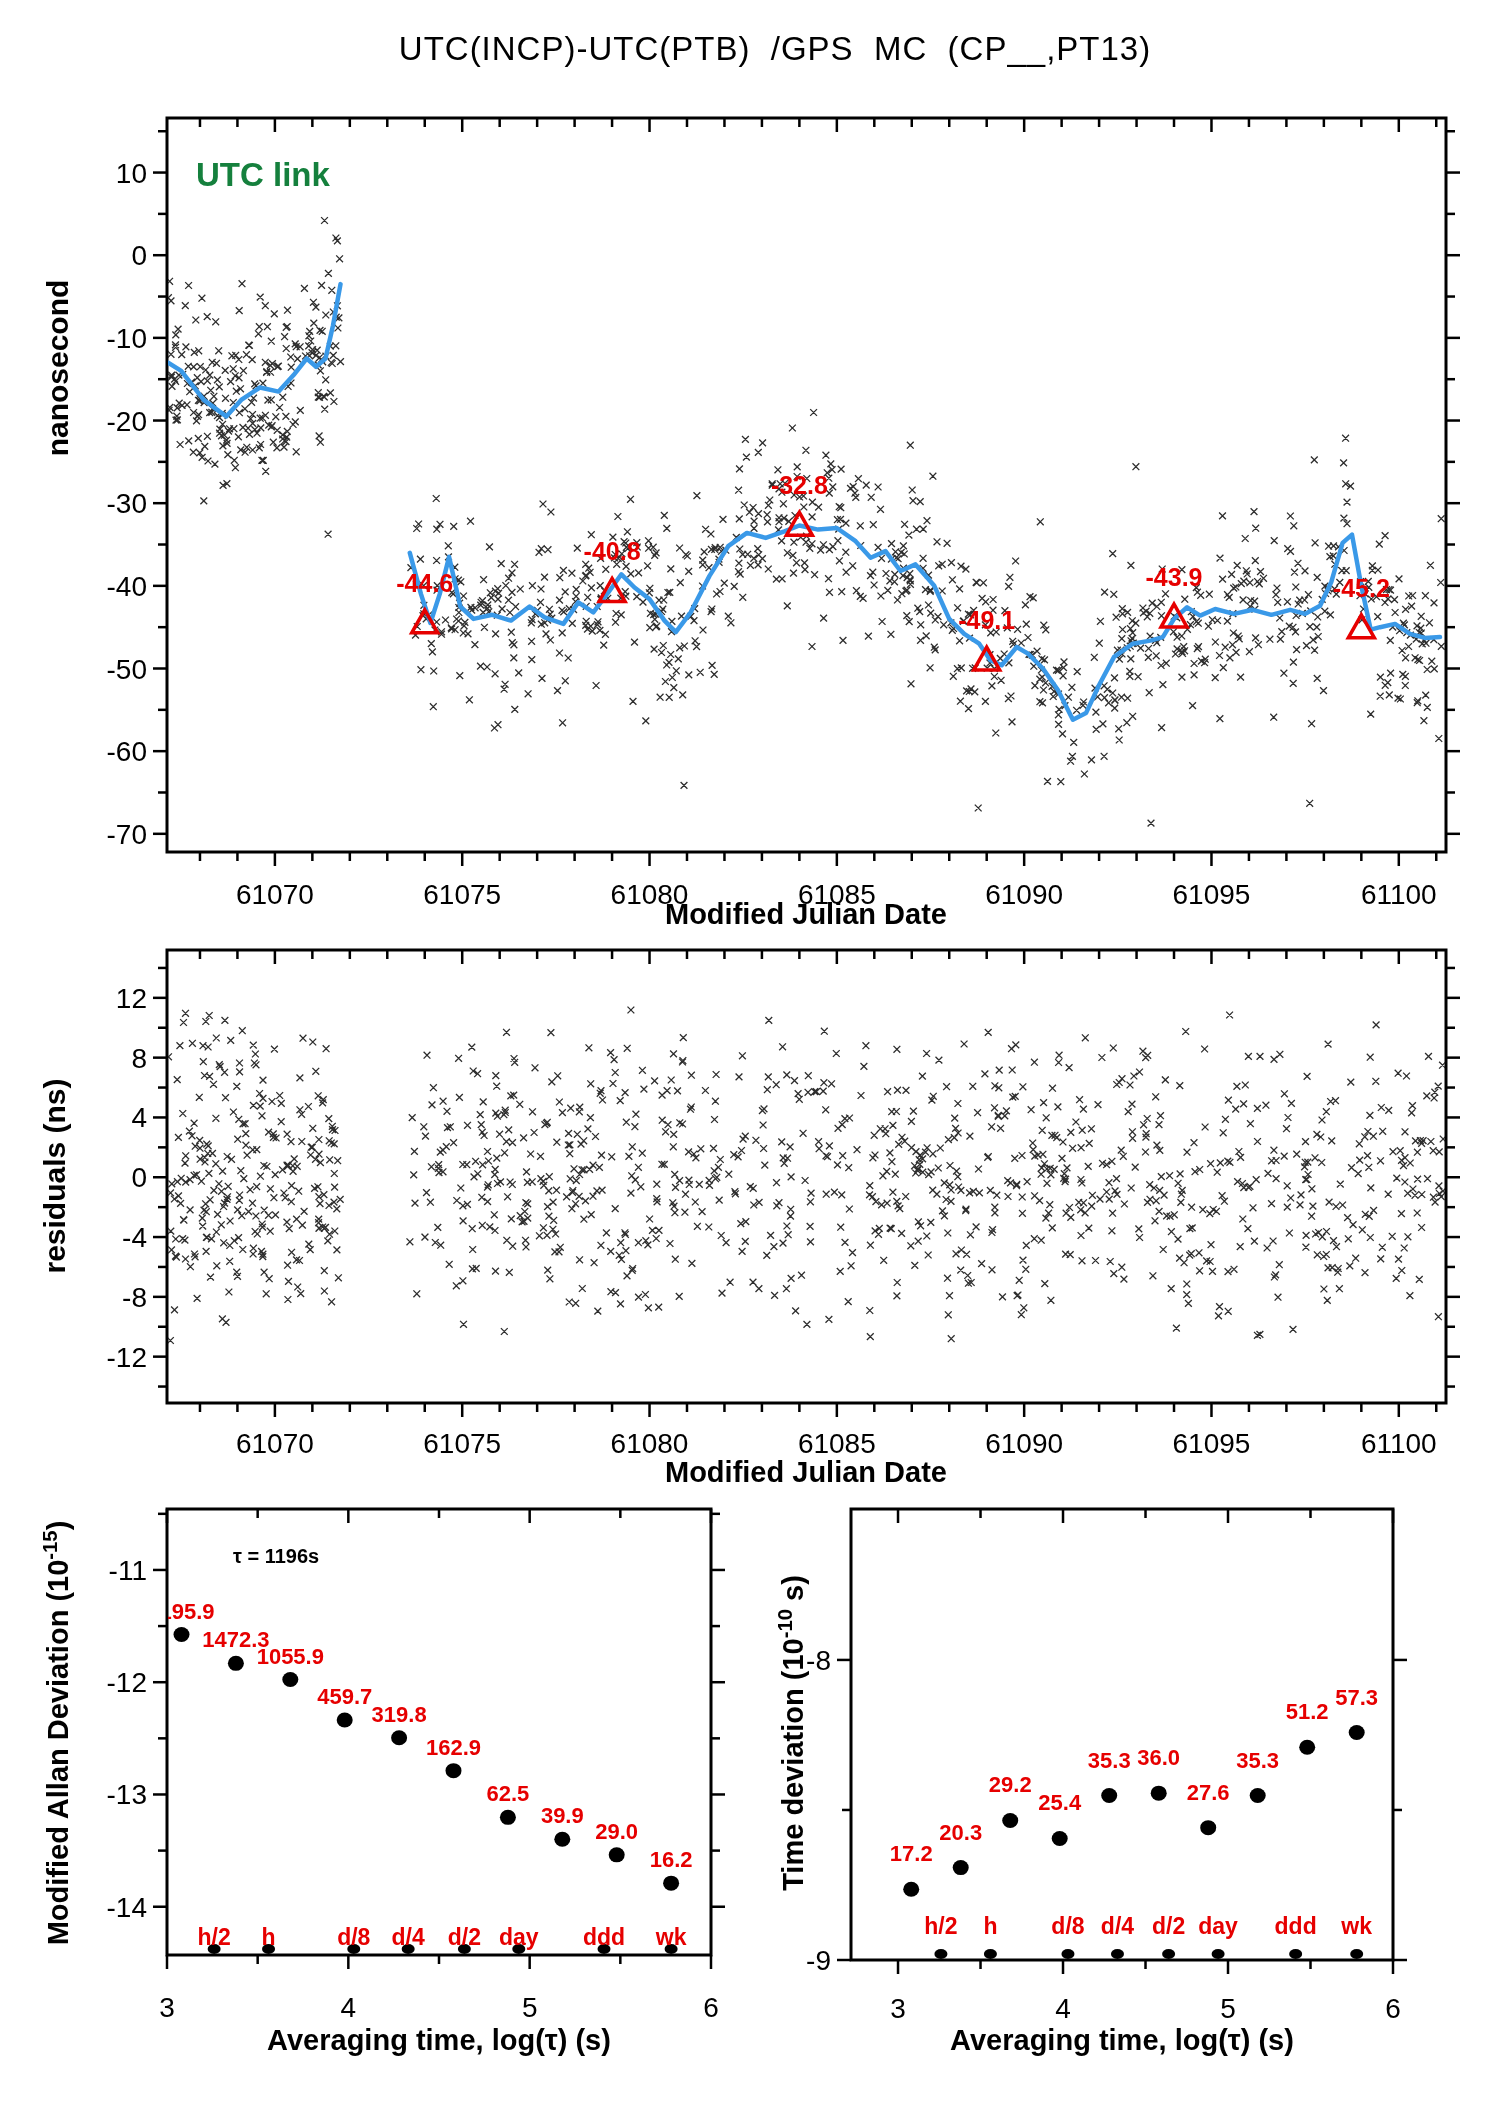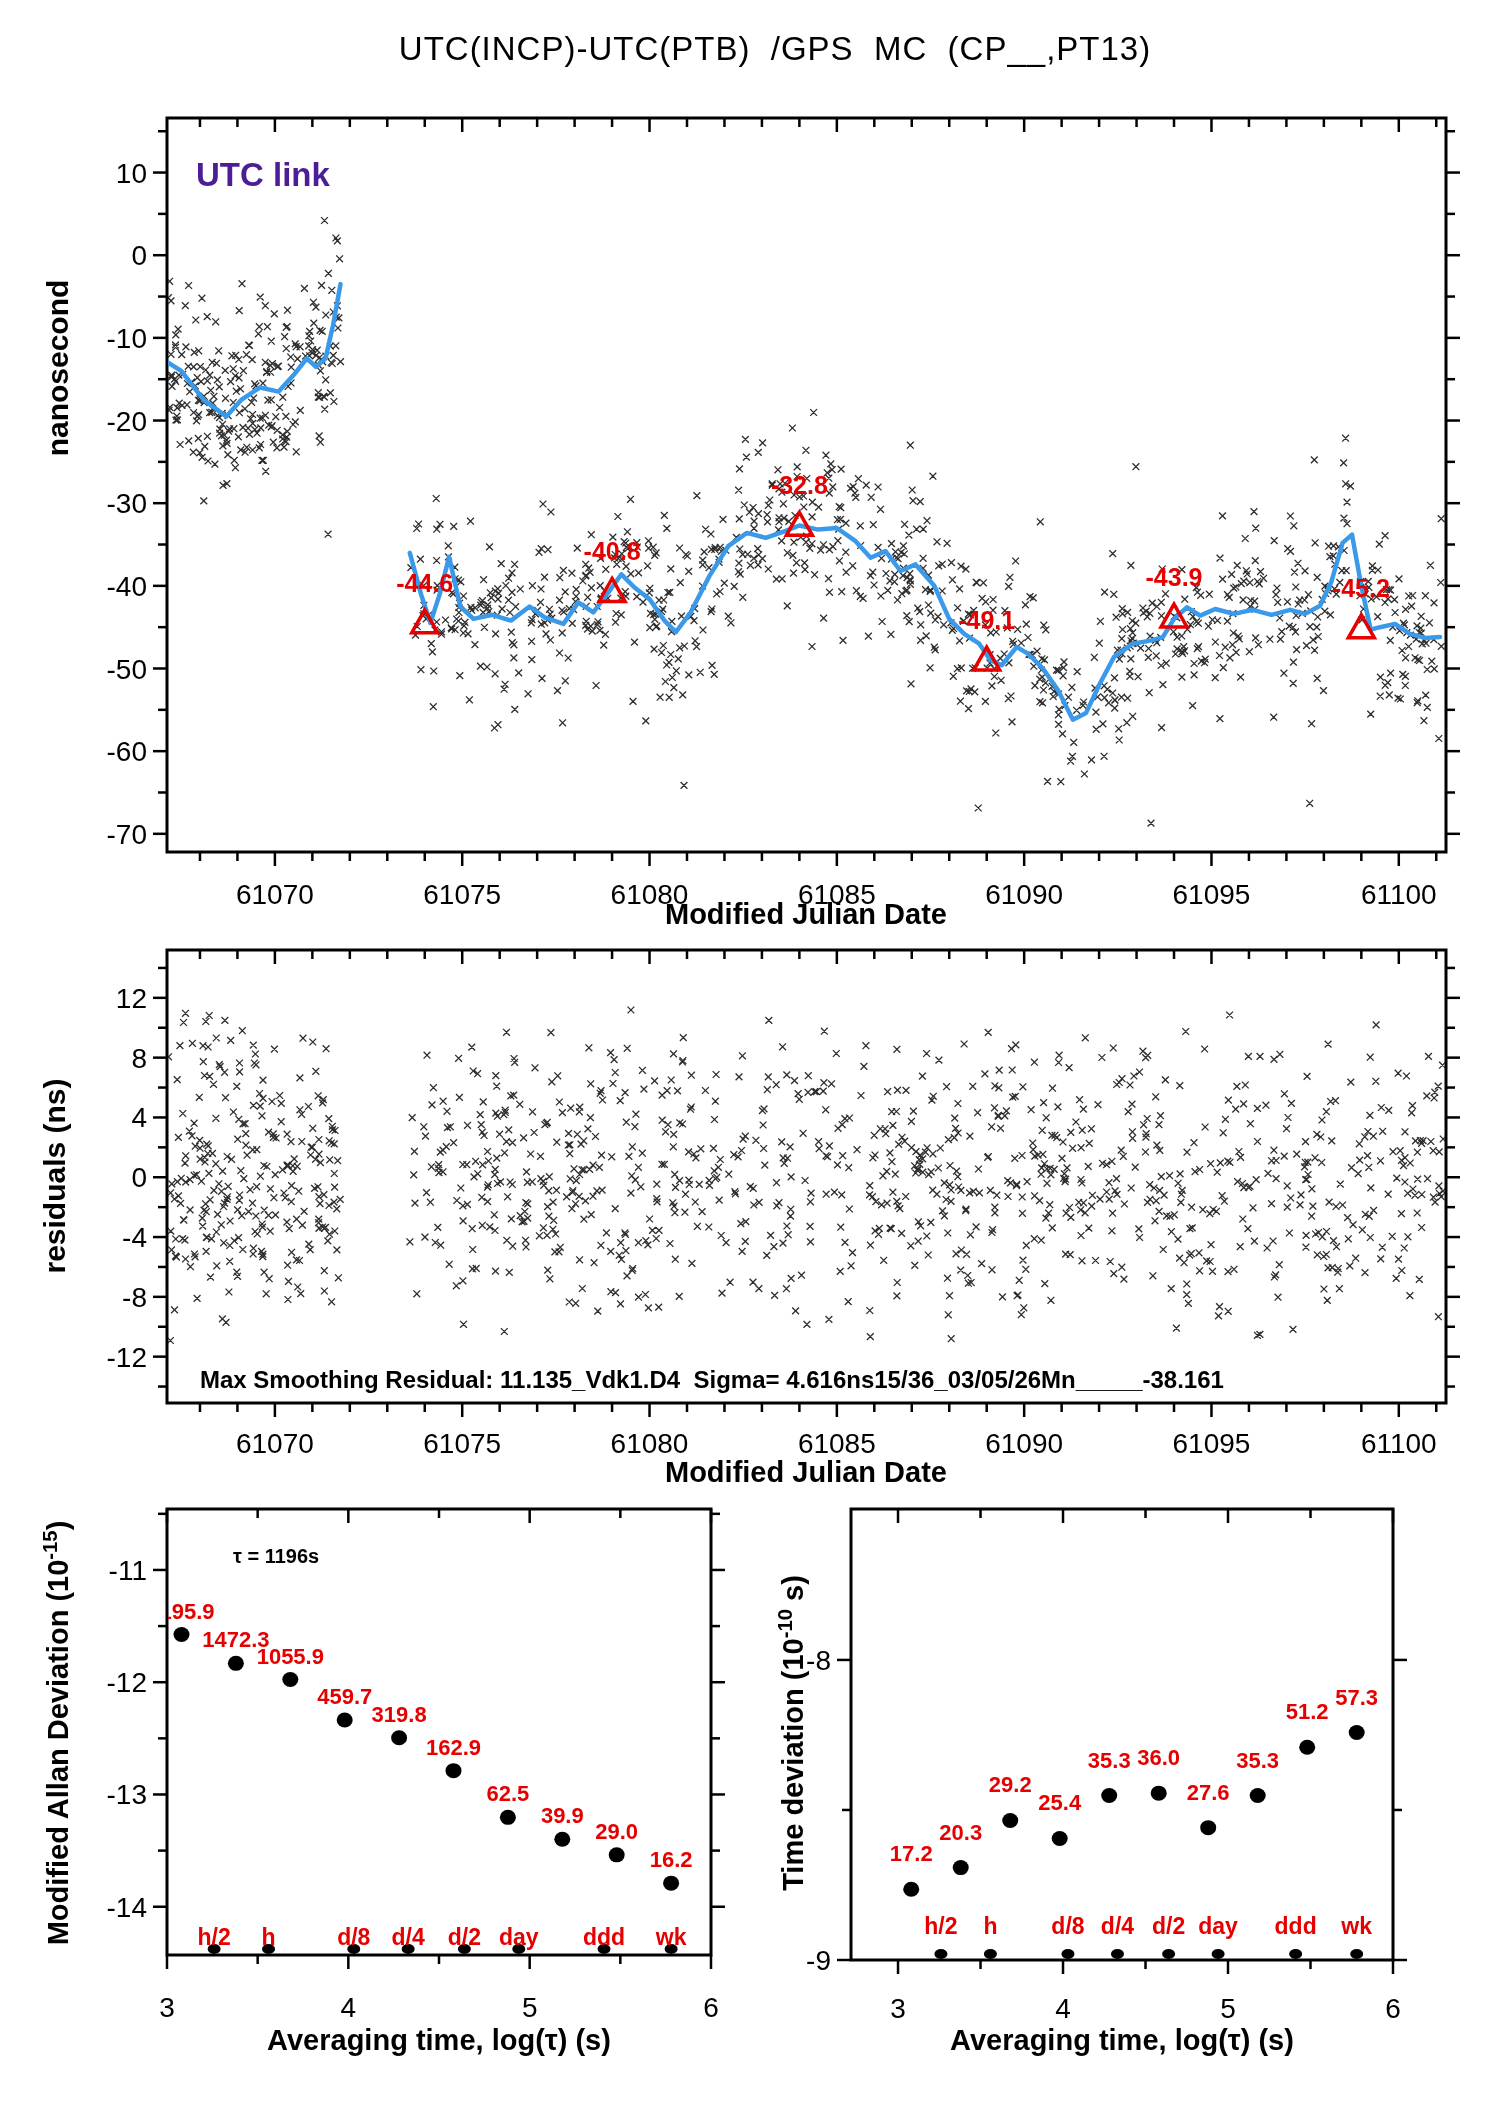--- a/index.html
+++ b/index.html
@@ -450,30 +450,29 @@
           <ellipse cx="1295.654490106545" cy="1954" rx="6.5" ry="5" fill="#000"></ellipse>
           <text x="1295.654490106545" y="1934" text-anchor="middle" font-size="23" font-weight="bold" fill="#e60000">ddd</text>
           <ellipse cx="1356.7016742770168" cy="1954" rx="6.5" ry="5" fill="#000"></ellipse>
           <text x="1356.7016742770168" y="1934" text-anchor="middle" font-size="23" font-weight="bold" fill="#e60000">wk</text>
         </g>
       </g>
     </svg>
 
   <div class="abs ttl" style="left:0;top:30px;width:1550px;text-align:center">UTC(INCP)-UTC(PTB)  /GPS  MC  (CP__,PT13)</div>
 
-  <div class="abs utc" style="left:196px;top:156px;color:#4c1d95">UTC link</div>
+  <div class="abs utc" style="left:196px;top:156px;color:#15803d">UTC link</div>
 
   <div class="abs axis-title rot" style="left:58px;top:368px;font-size:30px">nanosecond</div>
 
 
   <div class="abs axis-title" style="left:406px;top:898px;width:800px">Modified Julian Date</div>
 
   <div class="abs axis-title rot" style="left:55px;top:1176px;font-size:30px">residuals (ns)</div>
 
-  <div class="abs ann2" style="left:200px;top:1366px">Max Smoothing Residual: 11.135_Vdk1.D4  Sigma= 4.616ns15/36_03/05/26Mn_____-38.161</div>
 
   <div class="abs axis-title" style="left:406px;top:1456px;width:800px">Modified Julian Date</div>
 
   <div class="abs axis-title rot" style="left:57px;top:1733px"><span>Modified Allan Deviation (10</span><sup>-15</sup><span>)</span></div>
 
   <div class="abs tau-ann" style="left:213px;top:1545px">τ = 1196s</div>
 
   <div class="abs axis-title" style="left:139px;top:2024px;width:600px">Averaging time, log(τ) (s)</div>
 
   <div class="abs axis-title rot" style="left:792px;top:1733px"><span>Time deviation (10</span><sup>-10</sup><span> s)</span></div>

